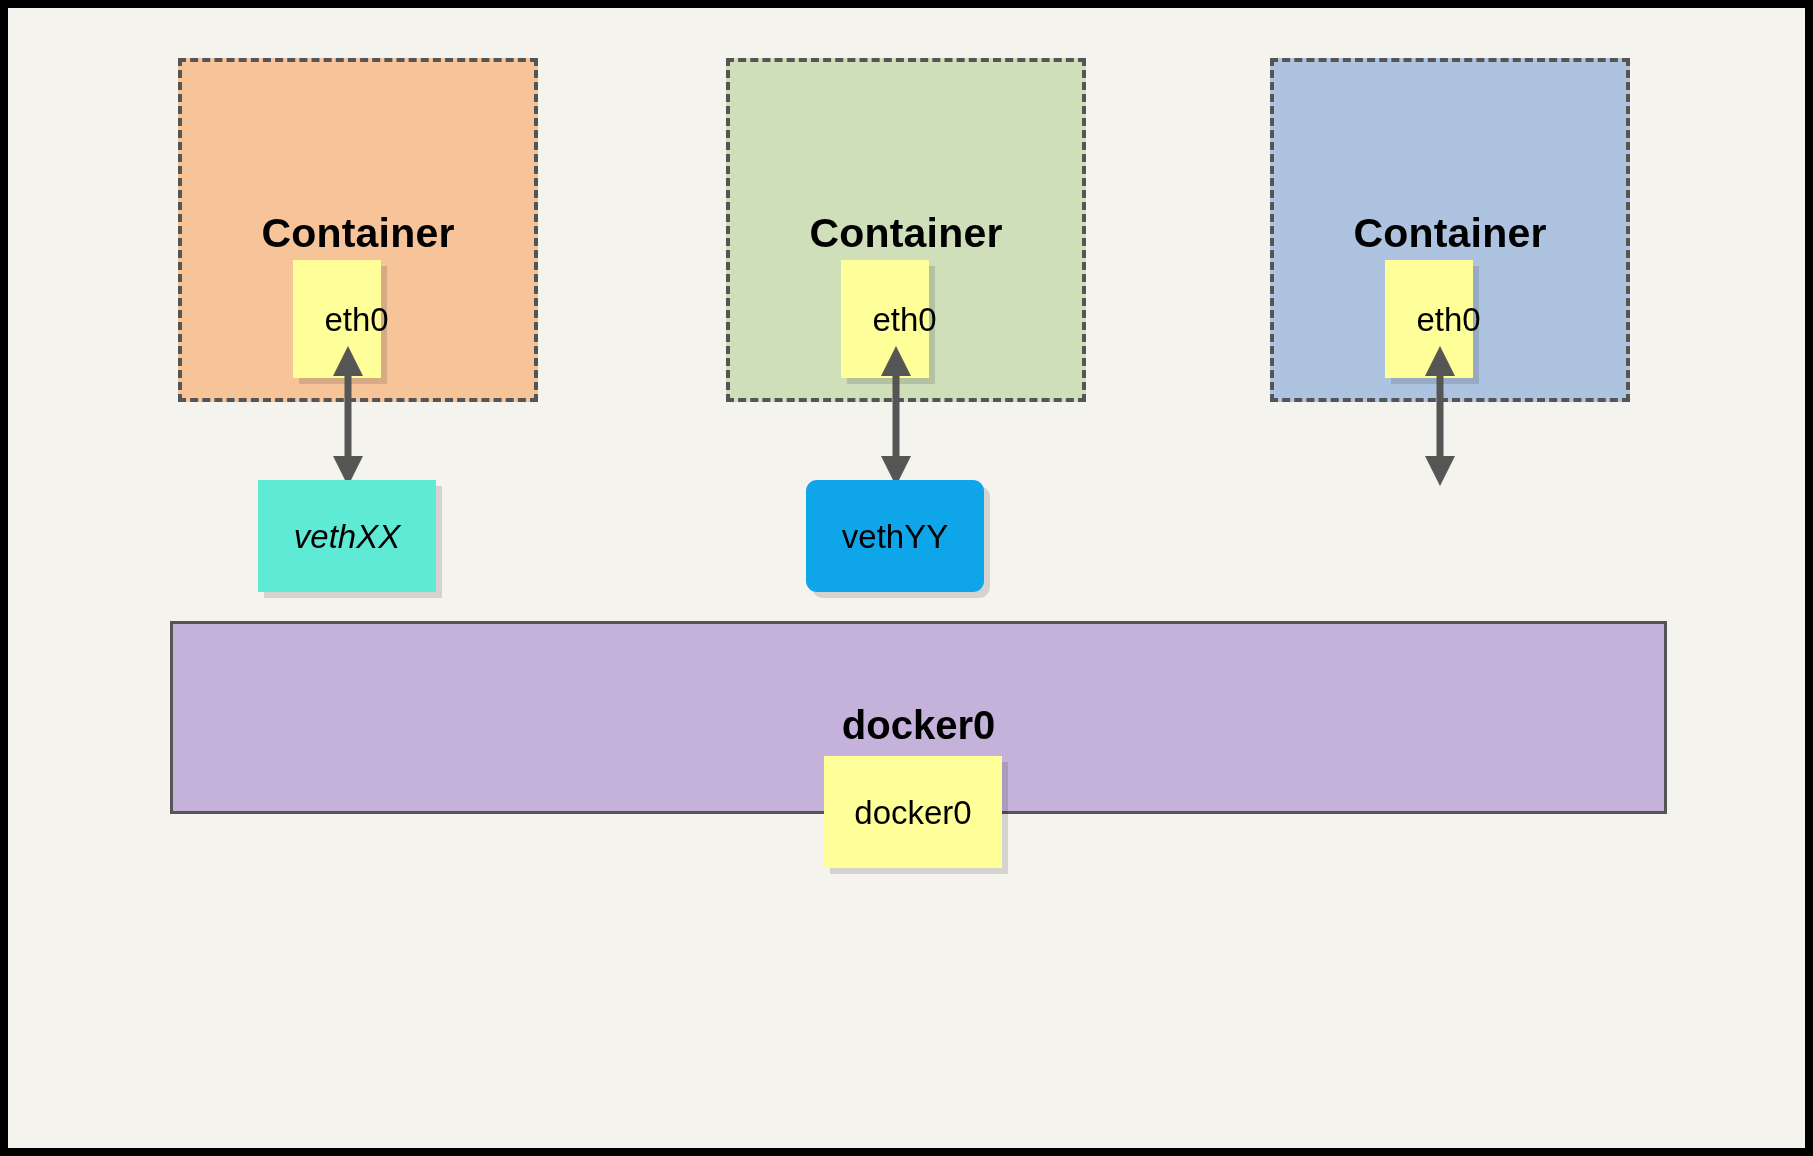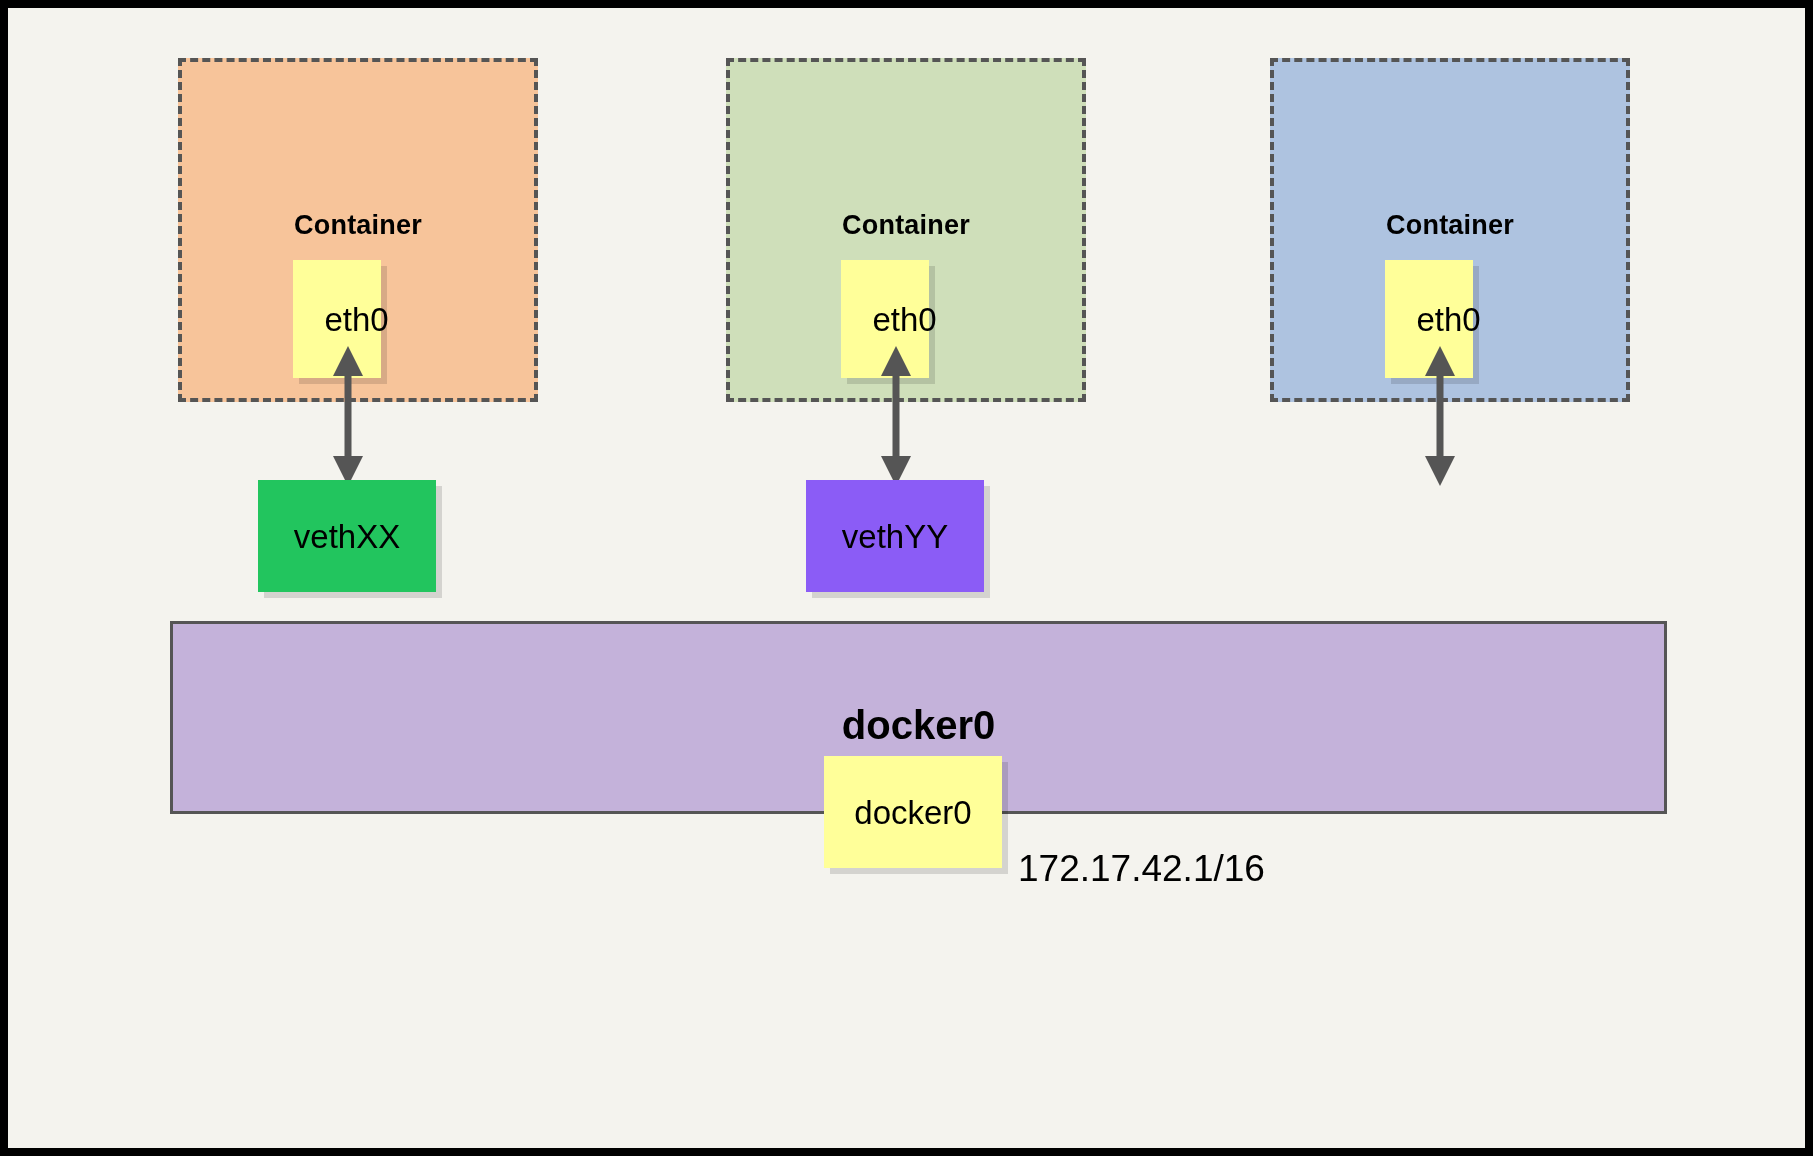--- a/index.html
+++ b/index.html
@@ -36,21 +36,21 @@
     top: 50px;
     width: 360px;
     height: 344px;
   }
   .container-title {
     position: absolute;
     left: 0;
     right: 0;
     top: 148px;
     text-align: center;
-    font-size: 27px;
+    font-size: 41px;
     font-weight: bold;
     color: #000000;
     letter-spacing: 0.2px;
   }
 
   
   .iface-box {
     position: absolute;
     background: #ffff99;
     box-shadow: 6px 6px 0 rgba(0,0,0,0.13);
@@ -169,21 +169,20 @@
       <line x1="18" y1="22" x2="18" y2="118" stroke="#555555" stroke-width="7"></line>
       <polygon points="18,0 33,30 3,30" fill="#555555"></polygon>
       <polygon points="18,140 33,110 3,110" fill="#555555"></polygon>
     </svg>
     <svg class="arrow" id="arrow-3" viewBox="0 0 36 140" xmlns="http://www.w3.org/2000/svg" style="left: 1414px;">
       <line x1="18" y1="22" x2="18" y2="118" stroke="#555555" stroke-width="7"></line>
       <polygon points="18,0 33,30 3,30" fill="#555555"></polygon>
       <polygon points="18,140 33,110 3,110" fill="#555555"></polygon>
     </svg>
 
-    <div class="iface-box veth-box" id="veth-1" style="left: 250px; background: #22c55e;">vethXX</div>
-    <div class="iface-box veth-box" id="veth-2" style="left: 798px; background: #8b5cf6;">vethYY</div>
+    <div class="iface-box veth-box" id="veth-1" style="left: 250px; background: #5eead4; font-style: italic;">vethXX</div>
+    <div class="iface-box veth-box" id="veth-2" style="left: 798px; background: #0ea5e9; border-radius: 11px;">vethYY</div>
 
     <div class="iface-box" id="docker0-label-box" style="background: rgb(255, 255, 153);">docker0</div>
-    <div id="docker0-ip">172.17.42.1/16</div>
 
 
   </div>
 </div>
 
 </body></html>

